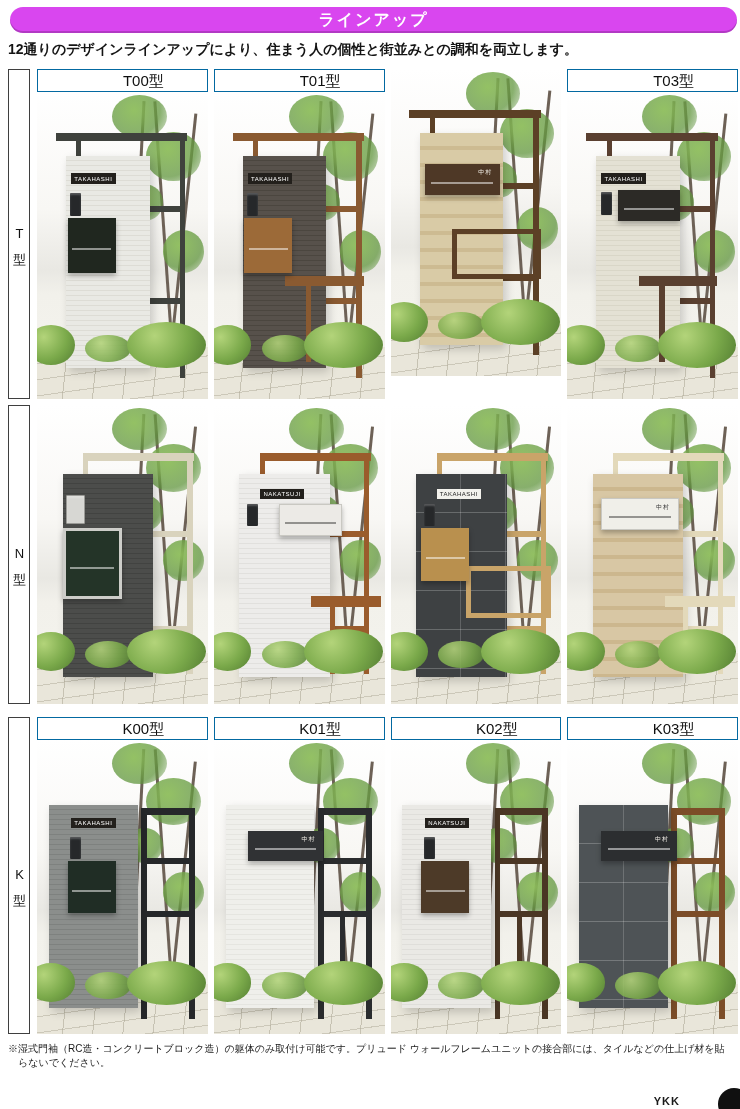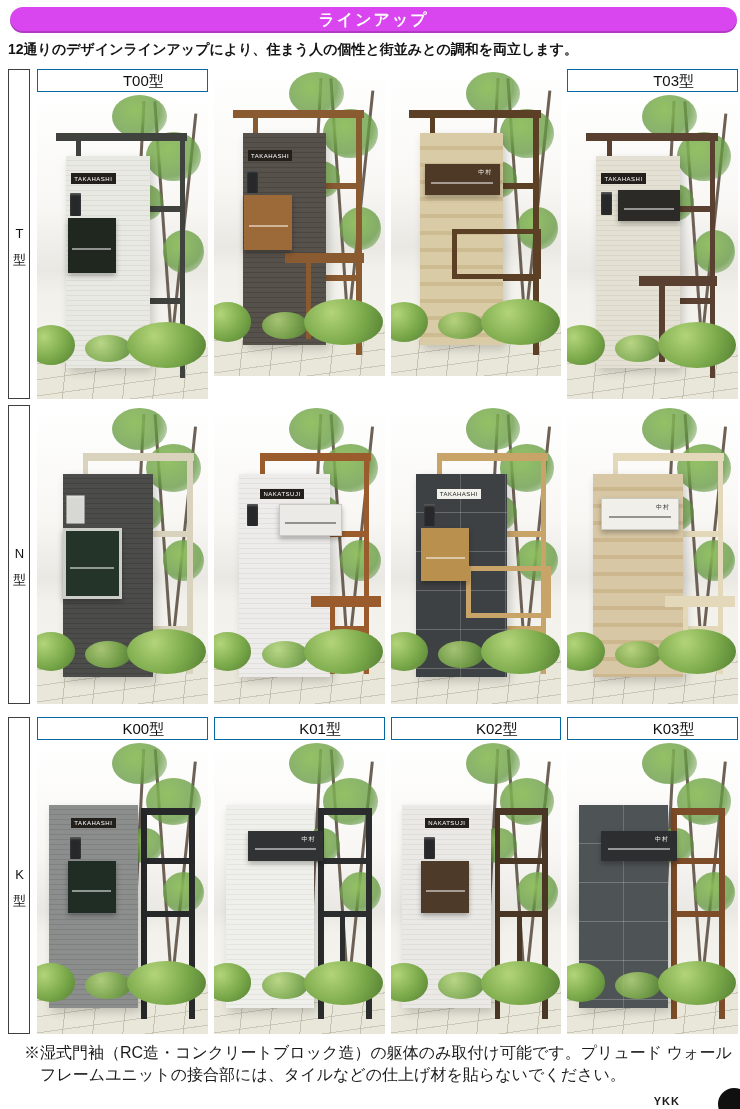--- a/index.html
+++ b/index.html
@@ -137,21 +137,21 @@
   .v-k .f-post  { display:block; left:61%; top:23%; width:3.4%; bottom:5%; }
   .v-k .f-post2 { display:block; left:89%; top:23%; width:3.4%; bottom:5%; }
   .v-k .f-beam  { display:block; left:61%; top:23%; width:31.4%; height:2.4%; }
   .v-k .f-r1    { display:block; left:61%; top:40%; width:31%; height:2.2%; }
   .v-k .f-r2    { display:block; left:61%; top:58%; width:31%; height:2.2%; }
   .v-k .f-bench { display:block; left:61%; top:78%; width:31%; height:2.2%; }
   .v-k.grid-extra .f-lowbox { display:block; left:74%; top:58%; width:3%; height:28%; background:var(--frame); border:none; }
 
   
   .footnote {
-    margin:8px 6px 0 24px; font-size:16px; line-height:1.4; color:#1a1a1a;
+    margin:8px 6px 0 8px; font-size:10px; line-height:1.4; color:#1a1a1a;
     padding-left:1em; text-indent:-1em;
   }
   .logo { position:absolute; right:60px; bottom:2px; font-size:11px; font-weight:bold; letter-spacing:1px; color:#1a1a1a; }
   .logo-mark { position:absolute; right:-10px; bottom:-11px; width:32px; height:32px; border-radius:50%; background:#101010; }
 </style>
 </head>
 <body>
 
 <div class="banner" style="background: #d946ef;">ラインアップ</div>
 <div class="intro">12通りのデザインラインアップにより、住まう人の個性と街並みとの調和を両立します。</div>
@@ -188,20 +188,21 @@
       <div class="bush b2"></div>
       <div class="plate">TAKAHASHI</div>
       <div class="intercom"></div>
       <div class="mailbox">
 
         <i class="mslot"></i>
       </div>
     </div>
   </div>
         <div class="cell v-t m-sq np-wall has-bench">
+    <div class="cell-header">T01型</div>
     <div class="photo" style="--wall: #57514b; --wall2: #4b463f; --frame: #8a5a31; --mail: #9c6a38;">
       <div class="tree">
         <i class="st s1"></i>
         <i class="st s2"></i>
         <i class="st s3"></i>
         <b class="lf f1"></b>
         <b class="lf f2"></b>
         <b class="lf f3"></b>
         <b class="lf f4"></b>
       </div>

